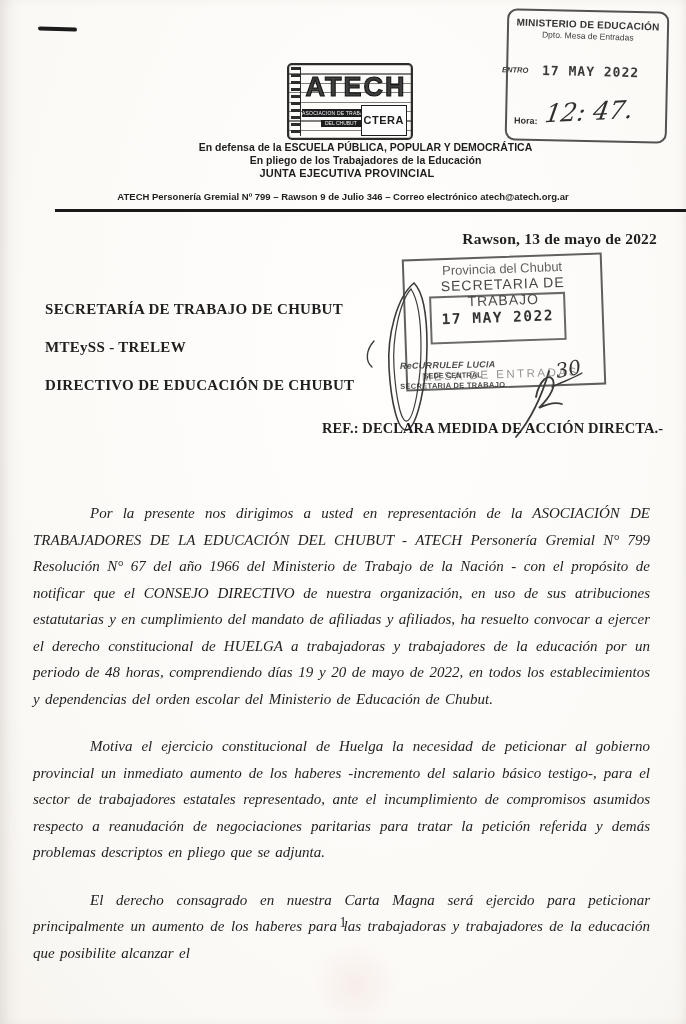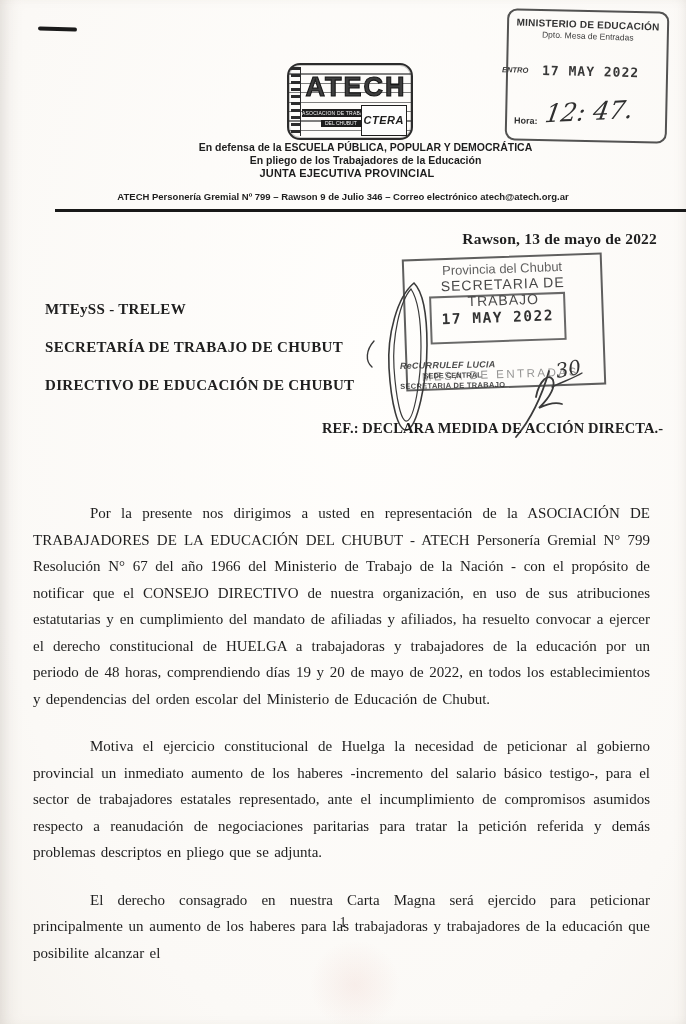--- a/index.html
+++ b/index.html
@@ -11,54 +11,54 @@
     box-shadow: inset 14px 0 20px -14px rgba(140,130,120,.35),
                 inset -8px 0 14px -10px rgba(150,140,130,.25);
     font-family:"Liberation Serif", serif;color:#1f1f1f;
   }
   
   .corner-dash{position:absolute;left:38px;top:27px;width:39px;height:3.5px;
     background:#1b1b1b;border-radius:2px;transform:rotate(2deg);}
 
   
   .logo{position:absolute;left:287px;top:63px;width:122px;height:73px;
-    border:2.5px solid #2c2c2c;border-radius:13px;background:
+    border:2.5px solid #2c2c2c;border-radius:5px;background:
       repeating-linear-gradient(180deg, rgba(255,255,255,0) 0 8px, rgba(60,60,60,.65) 8px 9.5px);
     box-shadow:inset 0 0 0 1px rgba(44,44,44,.25);}
   .logo-spiral{position:absolute;left:2px;top:2px;bottom:2px;width:9px;
     background:repeating-linear-gradient(180deg,#2c2c2c 0 3px, rgba(0,0,0,0) 3px 7px);
     border-right:1.5px solid #2c2c2c;}
   .logo-acronym{position:absolute;left:15px;top:2px;width:104px;text-align:center;
     font-family:"Liberation Sans", sans-serif;font-weight:800;font-size:27px;line-height:40px;
     letter-spacing:2px;color:#3d3d3d;-webkit-text-stroke:1.1px #161616;}
   .logo-bar{position:absolute;left:13px;right:5px;top:44px;height:8px;background:#1d1d1d;
     color:#f5f5f5;font-family:"Liberation Sans", sans-serif;font-size:5px;line-height:8px;
     text-align:center;letter-spacing:.2px;white-space:nowrap;overflow:hidden;}
   .logo-region{position:absolute;left:32px;top:55px;background:#1d1d1d;color:#f5f5f5;
     font-family:"Liberation Sans", sans-serif;font-size:5px;line-height:7px;padding:0 4px;}
   .logo-affiliate{position:absolute;right:4px;bottom:2px;border:1.5px solid #1d1d1d;
     background:#fdfdfd;color:#1d1d1d;font-family:"Liberation Sans", sans-serif;
-    font-weight:800;font-style:italic;font-size:11px;line-height:13px;padding:8px 2px;letter-spacing:.5px;}
+    font-weight:800;font-size:11px;line-height:13px;padding:8px 2px;letter-spacing:.5px;}
 
   
   .letterhead{position:absolute;left:0;right:0;top:141px;text-align:center;
     font-family:"Liberation Sans", sans-serif;font-weight:700;color:#1e1e1e;}
   .lh-line{font-size:10.5px;line-height:13px;padding-left:45px;}
   .lh-line4{font-size:11px;line-height:13px;letter-spacing:.2px;padding-left:8px;}
   .lh-line5{font-size:9.5px;line-height:13px;margin-top:10px;}
   .rule{position:absolute;left:55px;right:0;top:209px;height:2.6px;background:#191919;}
 
   
   .dateline{position:absolute;right:29px;top:230px;font-weight:700;font-size:15.5px;letter-spacing:.2px;}
   .recipients{position:absolute;left:45px;top:290px;font-weight:700;font-size:15px;letter-spacing:.3px;}
   .recipients div{line-height:38px;}
   .ref-line{position:absolute;left:322px;top:420px;font-weight:700;font-size:14.5px;letter-spacing:.1px;}
   .body-text{position:absolute;left:33px;right:28px;top:500px;}
   .body-text p{margin:0 8px 21px 0;font-size:15px;line-height:26.5px;text-align:justify;
-    text-indent:57px;word-spacing:1.6px;color:#1e1e1e;}
+    text-indent:57px;word-spacing:1.6px;color:#1e1e1e;font-style:italic;}
   .page-number{position:absolute;left:0;right:0;top:915px;text-align:center;font-size:14px;color:#2a2a2a;}
 
   
   .stamp-edu{position:absolute;left:506px;top:10px;width:158px;height:128px;
     border:2.5px solid rgba(45,45,45,.82);border-radius:10px;transform:rotate(1.2deg);
     color:#333;font-family:"Liberation Sans", sans-serif;}
   .se-title{margin-top:7px;text-align:center;font-weight:700;font-size:10px;letter-spacing:.2px;transform:rotate(.8deg);}
   .se-dept{text-align:center;font-size:8.5px;margin-top:1px;color:#3c3c3c;transform:rotate(.8deg);}
   .se-row{position:absolute;left:0;right:0;top:52px;}
   .se-entro{position:absolute;left:-6px;top:3px;font-size:7.5px;font-weight:700;font-style:italic;color:#3a3a3a;}
@@ -144,22 +144,22 @@
       <path stroke-width="1.2" d="M411 289 C 400 301, 392 337, 394 368 C 396 398, 401 423, 407 421 C 414 419, 421 381, 421 347 C 421 317, 417 298, 411 289 Z"></path>
       <path stroke-width="1.4" d="M374 341 C 366 350, 365 361, 372 367"></path>
       <path stroke-width="1.8" d="M549 371 C 543 392, 532 418, 516 437"></path>
       <path stroke-width="1.8" d="M536 397 C 539 381, 549 372, 553 380 C 556 389, 547 400, 539 408 C 547 404, 556 402, 562 404"></path>
       <path stroke-width="1.4" d="M552 387 C 562 382, 574 378, 582 373"></path>
     </g>
     <text class="hand30" x="557" y="378" transform="rotate(-10 557 378)">30</text>
   </svg>
 
   <div class="recipients">
+    <div>SECRETARÍA DE TRABAJO DE CHUBUT</div>
     <div>MTEySS - TRELEW</div>
-    <div>SECRETARÍA DE TRABAJO DE CHUBUT</div>
     <div>DIRECTIVO DE EDUCACIÓN DE CHUBUT</div>
   </div>
 
   <div class="ref-line">REF.: DECLARA MEDIDA DE ACCIÓN DIRECTA.-</div>
 
   <div class="body-text">
     <p>Por la presente nos dirigimos a usted en representación de la ASOCIACIÓN DE TRABAJADORES DE LA EDUCACIÓN DEL CHUBUT - ATECH Personería Gremial N° 799 Resolución N° 67 del año 1966 del Ministerio de Trabajo de la Nación - con el propósito de notificar que el CONSEJO DIRECTIVO de nuestra organización, en uso de sus atribuciones estatutarias y en cumplimiento del mandato de afiliadas y afiliados, ha resuelto convocar a ejercer el derecho constitucional de HUELGA a trabajadoras y trabajadores de la educación por un periodo de 48 horas, comprendiendo días 19 y 20 de mayo de 2022, en todos los establecimientos y dependencias del orden escolar del Ministerio de Educación de Chubut.</p>
     <p>Motiva el ejercicio constitucional de Huelga la necesidad de peticionar al gobierno provincial un inmediato aumento de los haberes -incremento del salario básico testigo-, para el sector de trabajadores estatales representado, ante el incumplimiento de compromisos asumidos respecto a reanudación de negociaciones paritarias para tratar la petición referida y demás problemas descriptos en pliego que se adjunta.</p>
     <p>El derecho consagrado en nuestra Carta Magna será ejercido para peticionar principalmente un aumento de los haberes para las trabajadoras y trabajadores de la educación que posibilite alcanzar el</p>
   </div>

